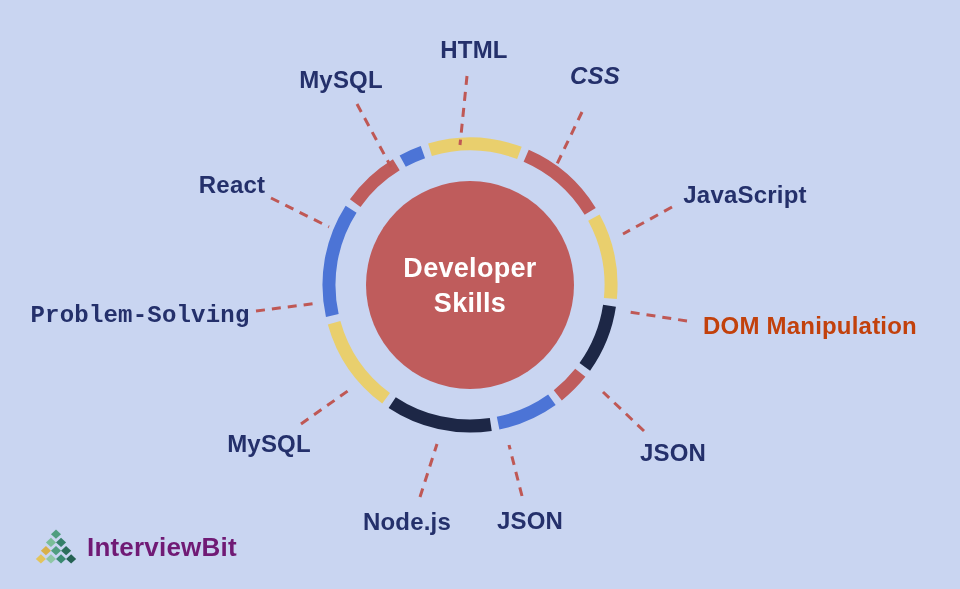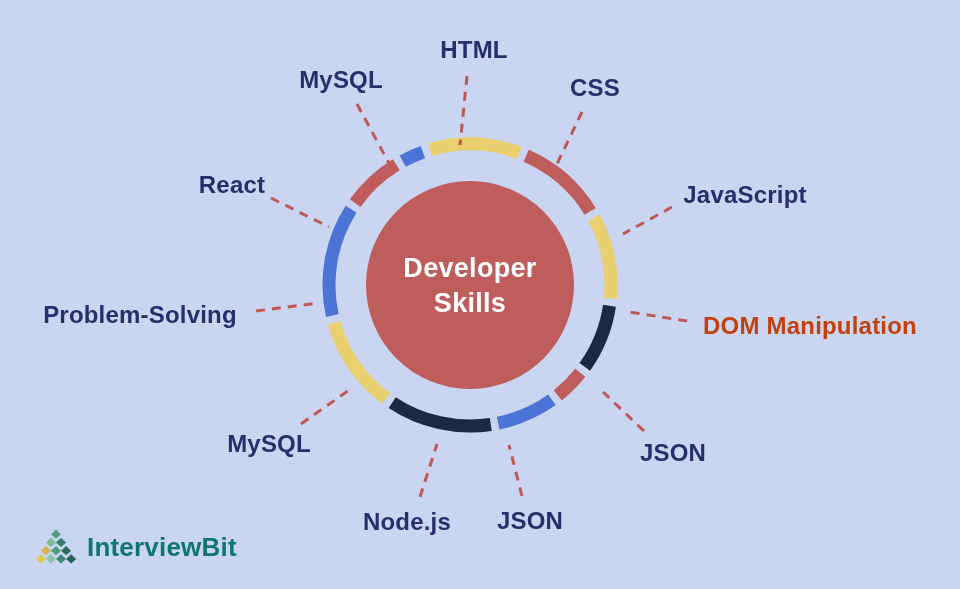--- a/index.html
+++ b/index.html
@@ -84,40 +84,40 @@
     </svg>
 
   <div class="center-text" id="center-text" style="color: rgb(255, 255, 255);">
     <div>Developer</div>
     <div>Skills</div>
   </div>
 
   <div id="labels">
       <div class="skill-label" style="left: 474px; top: 50px; color: rgb(36, 48, 107);">HTML</div>
       <div class="skill-label" style="left: 341px; top: 80px; color: rgb(36, 48, 107);">MySQL</div>
-      <div class="skill-label" style="left: 595px; top: 88px; color: rgb(36, 48, 107);">CSS</div>
+      <div class="skill-label" style="left: 595px; top: 76px; color: rgb(36, 48, 107); font-style: italic;">CSS</div>
       <div class="skill-label" style="left: 232px; top: 185px; color: rgb(36, 48, 107);">React</div>
       <div class="skill-label" style="left: 745px; top: 195px; color: rgb(36, 48, 107);">JavaScript</div>
-      <div class="skill-label" style="left: 140px; top: 315px; color: rgb(36, 48, 107);">Problem-Solving</div>
+      <div class="skill-label" style="left: 140px; top: 315px; color: rgb(36, 48, 107); font-family: Liberation Mono, monospace;">Problem-Solving</div>
       <div class="skill-label" style="left: 810px; top: 326px; color: #c2410c;">DOM Manipulation</div>
       <div class="skill-label" style="left: 269px; top: 444px; color: rgb(36, 48, 107);">MySQL</div>
       <div class="skill-label" style="left: 673px; top: 453px; color: rgb(36, 48, 107);">JSON</div>
       <div class="skill-label" style="left: 407px; top: 522px; color: rgb(36, 48, 107);">Node.js</div>
       <div class="skill-label" style="left: 530px; top: 521px; color: rgb(36, 48, 107);">JSON</div>
     </div>
 
   <div class="logo">
     <svg id="logo-icon" viewBox="0 0 48 40" width="44" height="38">
         <polygon points="24,1 29.5,6 24,11 18.5,6" fill="#4f9d7f"></polygon>
         <polygon points="18.5,10 24,15 18.5,20 13,15" fill="#79bd97"></polygon>
         <polygon points="29.5,10 35,15 29.5,20 24,15" fill="#35806a"></polygon>
         <polygon points="13,19 18.5,24 13,29 7.5,24" fill="#d8b04a"></polygon>
         <polygon points="24,19 29.5,24 24,29 18.5,24" fill="#4f9d7f"></polygon>
         <polygon points="35,19 40.5,24 35,29 29.5,24" fill="#2c6e5b"></polygon>
         <polygon points="7.5,28 13,33 7.5,38 2,33" fill="#e3c45c"></polygon>
         <polygon points="18.5,28 24,33 18.5,38 13,33" fill="#8fc7a5"></polygon>
         <polygon points="29.5,28 35,33 29.5,38 24,33" fill="#3a8a71"></polygon>
         <polygon points="40.5,28 46,33 40.5,38 35,33" fill="#256253"></polygon>
       </svg>
-    <span class="brand" id="brand-text" style="color: #0f766e;">InterviewBit</span>
+    <span class="brand" id="brand-text" style="color: #701a75;">InterviewBit</span>
   </div>
 
 </div>
 
 </body></html>

